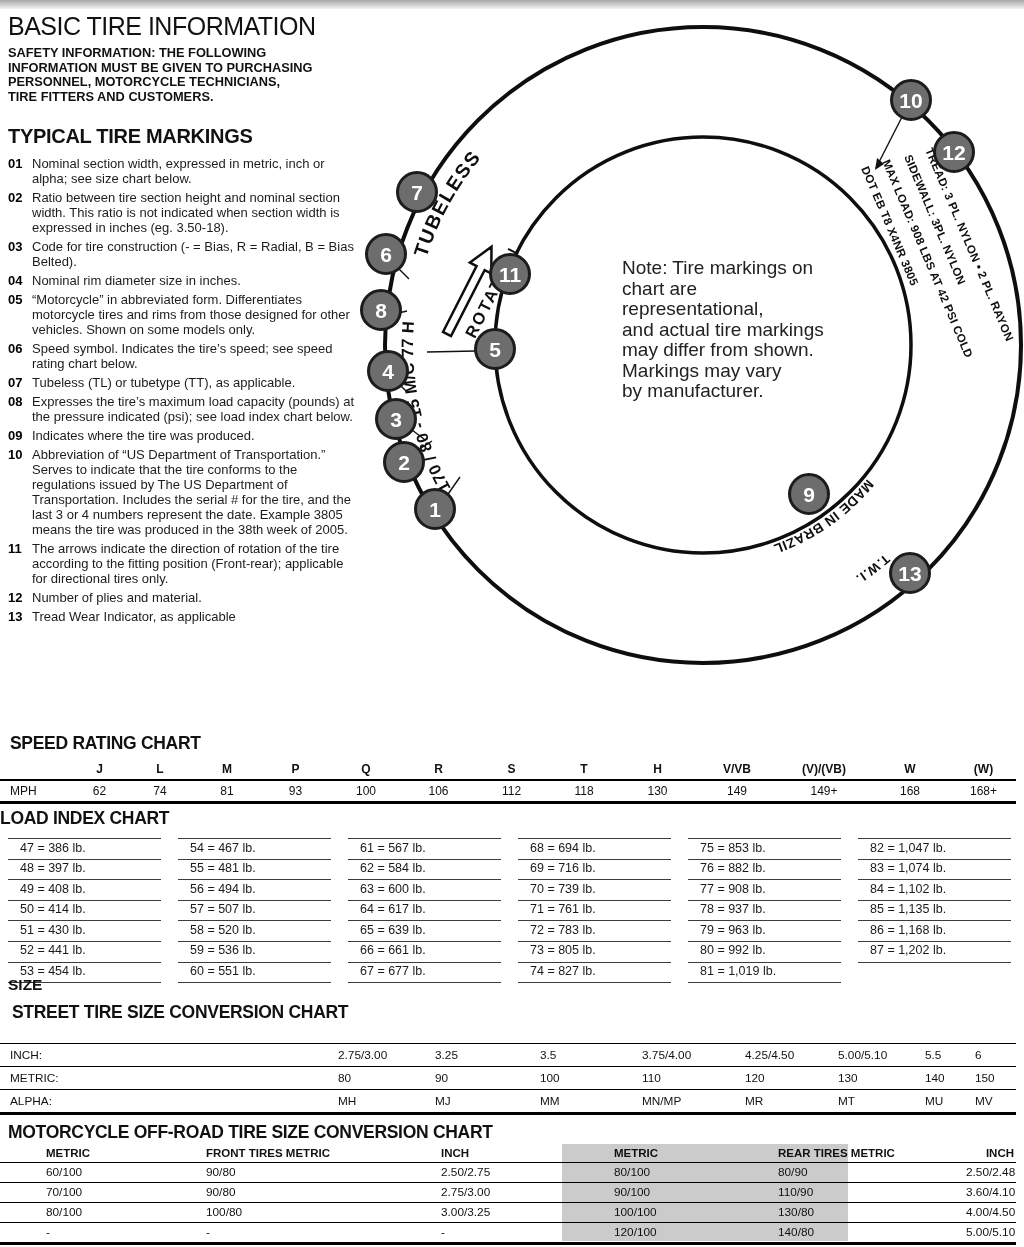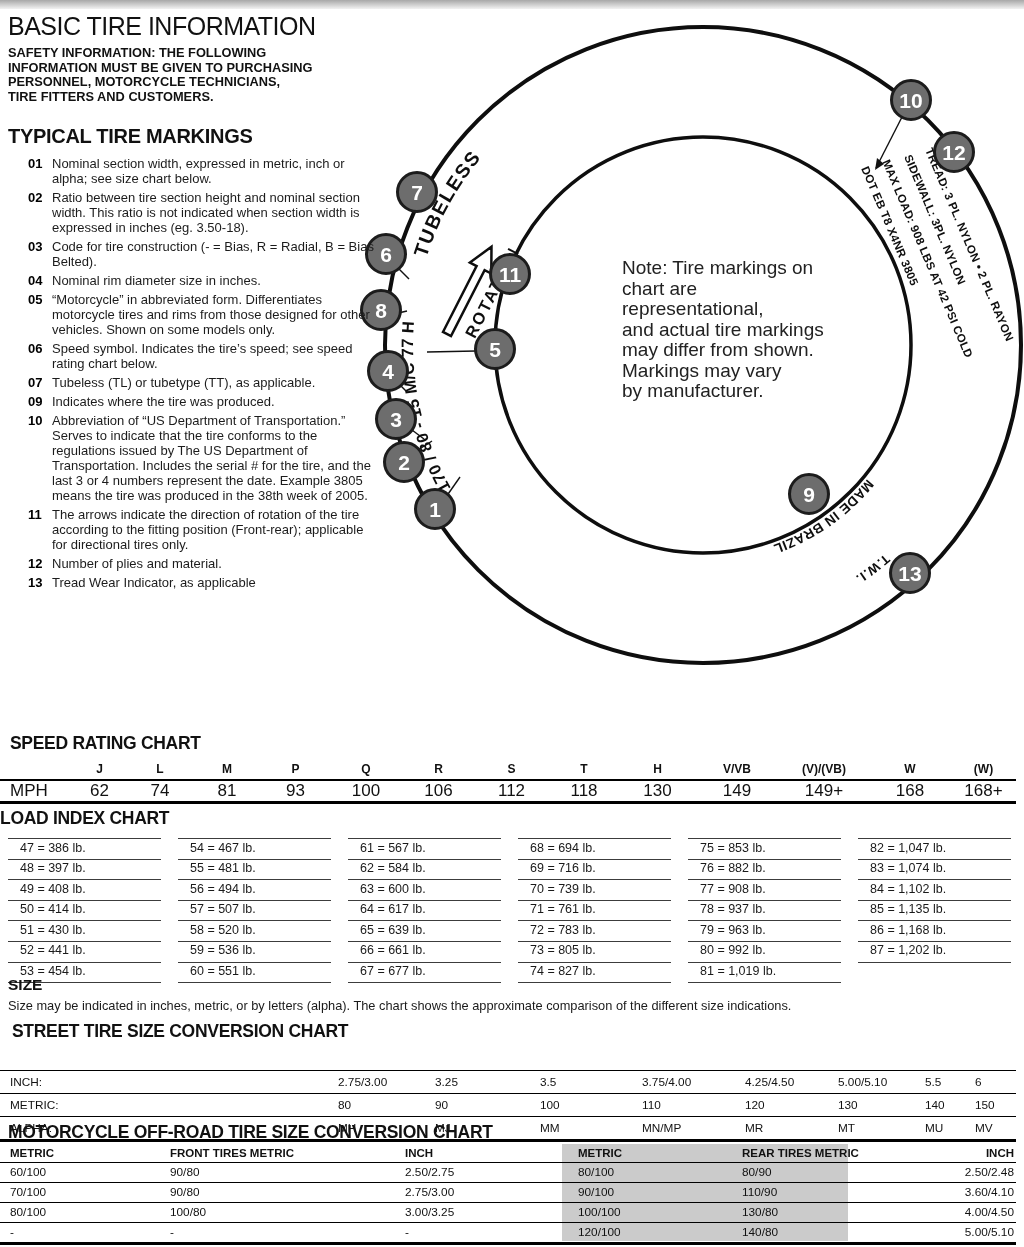--- a/index.html
+++ b/index.html
@@ -5,21 +5,21 @@
   html,body{margin:0;padding:0;width:1024px;height:1247px;background:#fff;overflow:hidden;
     font-family:"Liberation Sans", sans-serif;color:#111;}
   
   .topbar{position:absolute;left:0;top:0;width:1024px;height:9px;
     background:linear-gradient(#a8a8a8,#f2f2f2);}
   
   .left-col{position:absolute;left:8px;top:13px;width:356px;}
   .h1{font-size:25px;font-weight:normal;letter-spacing:-0.5px;line-height:1.05;}
   .safety{margin-top:7px;font-size:12.8px;font-weight:bold;line-height:14.6px;white-space:pre-line;}
   .h2{margin-top:20px;font-size:20px;font-weight:bold;letter-spacing:-0.3px;}
-  .m-list{margin-top:8px;width:346px;margin-left:20px;}
+  .m-list{margin-top:8px;width:346px;}
   .m-item{position:relative;padding-left:24px;font-size:13px;line-height:15px;margin-bottom:4px;color:#1c1c1c;}
   .m-num{position:absolute;left:0;top:0;font-weight:bold;color:#000;}
   
   svg.diagram{position:absolute;left:0;top:0;}
   .ring{fill:none;stroke:#0e0e0e;}
   .sidewall-marking{font-family:"Liberation Sans",sans-serif;font-size:16.5px;font-weight:bold;letter-spacing:0.3px;fill:#0e0e0e;}
   .tubeless{font-family:"Liberation Sans",sans-serif;font-size:19.5px;font-weight:bold;letter-spacing:1.5px;fill:#0e0e0e;}
   .rot-arrow{fill:#fff;stroke:#0e0e0e;stroke-width:2.5;}
   .rot-text{font-family:"Liberation Sans",sans-serif;font-size:16.5px;font-weight:bold;letter-spacing:2px;fill:#0e0e0e;}
   .right-mark{font-family:"Liberation Sans",sans-serif;font-size:11.5px;font-weight:bold;letter-spacing:0.3px;fill:#0e0e0e;}
@@ -32,47 +32,47 @@
   .note{position:absolute;left:622px;top:258px;width:210px;font-size:19px;line-height:20.5px;
     color:#222;white-space:pre-line;}
   
   .h3{font-size:17.5px;font-weight:bold;letter-spacing:-0.3px;}
   
   .speed-sec{position:absolute;left:0;top:733px;width:948px;}
   .speed-sec .h3{margin-left:10px;}
   .speed-table{margin-top:5px;width:1016px;border-bottom:3px solid #000;}
   .speed-row{display:grid;grid-template-columns:72px 55px 66px 68px 69px 72px 73px 73px 72px 75px 84px 90px 82px 65px;}
   .speed-row.hdr{border-bottom:2px solid #000;}
-  .speed-cell{font-size:17px;text-align:center;line-height:20px;height:20px;}
+  .speed-cell{font-size:12px;text-align:center;line-height:20px;height:20px;}
   .speed-row.hdr .speed-cell{font-weight:bold;font-size:12px;}
   .speed-cell.lbl{text-align:left;padding-left:10px;font-weight:normal;}
   
   .load-sec{position:absolute;left:0;top:808px;width:1024px;}
   .load-sec .h3{}
   .load-grid{margin:9px 0 16px 8px;display:grid;grid-template-columns:repeat(6,153px);column-gap:17px;align-items:start;}
   .load-cell{border-top:1.5px solid #3c3c3c;font-size:12.5px;height:18.1px;padding:1.5px 0 0 12px;color:#1a1a1a;}
   .load-cell.last{border-bottom:1.5px solid #3c3c3c;}
   
   .size-sec{position:absolute;left:0;top:976px;width:1024px;}
   .size-h{margin-left:8px;font-size:15.5px;font-weight:bold;}
   .size-p{margin:4px 0 0 8px;font-size:12.8px;color:#1a1a1a;}
   .street-h{margin:8px 0 16px 12px;}
-  .street-table{margin-top:28px;width:1016px;border-top:1.5px solid #000;border-bottom:3px solid #000;}
+  .street-table{margin-top:20px;width:1016px;border-top:1.5px solid #000;border-bottom:3px solid #000;}
   .street-row{display:grid;grid-template-columns:338px 97px 105px 102px 103px 93px 87px 50px 41px;border-bottom:1.5px solid #000;}
   .street-row:last-child{border-bottom:none;}
   .street-cell{font-size:11.8px;line-height:22px;height:22px;text-align:left;}
   .street-cell.lbl{padding-left:10px;}
   
   .offroad-sec{position:absolute;left:0;top:1122px;width:848px;height:122px;}
   .offroad-sec .h3{margin-left:8px;line-height:20px;margin-bottom:2px;}
   .gray-panel{position:absolute;left:562px;right:0;top:22px;height:97px;background:#cbcbcb;}
   .offroad-table{position:relative;z-index:1;width:1016px;border-bottom:3px solid #000;}
   .offroad-row{display:grid;grid-template-columns:160px 235px 167px 170px 198px 86px;border-bottom:1.5px solid #000;}
   .offroad-row:last-child{border-bottom:none;}
-  .offroad-cell{font-size:11.8px;line-height:19px;height:19px;padding-left:10px;}
+  .offroad-cell{font-size:11.8px;line-height:19px;height:19px;padding-left:10px;margin-left:36px;}
   .offroad-row.hdr .offroad-cell{font-weight:bold;font-size:11.5px;line-height:18px;height:18px;}
   .offroad-cell.c4{padding-left:16px;}
   .offroad-cell.c5{padding-left:10px;}
   .offroad-cell.c6{text-align:right;padding-right:2px;padding-left:0;}
 </style>
 </head>
 <body>
 
 <div class="topbar"></div>
 
@@ -178,20 +178,21 @@
 TIRE FITTERS AND CUSTOMERS.</div>
   <div class="h2">TYPICAL TIRE MARKINGS</div>
   <div class="m-list">
       <div class="m-item"><span class="m-num">01</span><span class="m-txt">Nominal section width, expressed in metric, inch or alpha; see size chart below.</span></div>
       <div class="m-item"><span class="m-num">02</span><span class="m-txt">Ratio between tire section height and nominal section width. This ratio is not indicated when section width is expressed in inches (eg. 3.50-18).</span></div>
       <div class="m-item"><span class="m-num">03</span><span class="m-txt">Code for tire construction (- = Bias, R = Radial, B = Bias Belted).</span></div>
       <div class="m-item"><span class="m-num">04</span><span class="m-txt">Nominal rim diameter size in inches.</span></div>
       <div class="m-item"><span class="m-num">05</span><span class="m-txt">“Motorcycle” in abbreviated form. Differentiates motorcycle tires and rims from those designed for other vehicles. Shown on some models only.</span></div>
       <div class="m-item"><span class="m-num">06</span><span class="m-txt">Speed symbol. Indicates the tire’s speed; see speed rating chart below.</span></div>
       <div class="m-item"><span class="m-num">07</span><span class="m-txt">Tubeless (TL) or tubetype (TT), as applicable.</span></div>
+      <div class="m-item"><span class="m-num">08</span><span class="m-txt">Expresses the tire’s maximum load capacity (pounds) at the pressure indicated (psi); see load index chart below.</span></div>
       <div class="m-item"><span class="m-num">09</span><span class="m-txt">Indicates where the tire was produced.</span></div>
       <div class="m-item"><span class="m-num">10</span><span class="m-txt">Abbreviation of “US Department of Transportation.” Serves to indicate that the tire conforms to the regulations issued by The US Department of Transportation. Includes the serial # for the tire, and the last 3 or 4 numbers represent the date. Example 3805 means the tire was produced in the 38th week of 2005.</span></div>
       <div class="m-item"><span class="m-num">11</span><span class="m-txt">The arrows indicate the direction of rotation of the tire according to the fitting position (Front-rear); applicable for directional tires only.</span></div>
       <div class="m-item"><span class="m-num">12</span><span class="m-txt">Number of plies and material.</span></div>
       <div class="m-item"><span class="m-num">13</span><span class="m-txt">Tread Wear Indicator, as applicable</span></div>
     </div>
 </div>
 
 <div class="speed-sec">
   <div class="h3">SPEED RATING CHART</div>
@@ -285,21 +286,20 @@
         <div class="load-cell">84 = 1,102 lb.</div>
         <div class="load-cell">85 = 1,135 lb.</div>
         <div class="load-cell">86 = 1,168 lb.</div>
         <div class="load-cell last">87 = 1,202 lb.</div>
       </div>
     </div>
 </div>
 
 <div class="size-sec">
   <div class="size-h">SIZE</div>
-  <div class="size-p">Size may be indicated in inches, metric, or by letters (alpha). The chart shows the approximate comparison of the different size indications.</div>
   <div class="h3 street-h">STREET TIRE SIZE CONVERSION CHART</div>
   <div class="street-table">
       <div class="street-row">
         <div class="street-cell lbl">INCH:</div>
         <div class="street-cell">2.75/3.00</div>
         <div class="street-cell">3.25</div>
         <div class="street-cell">3.5</div>
         <div class="street-cell">3.75/4.00</div>
         <div class="street-cell">4.25/4.50</div>
         <div class="street-cell">5.00/5.10</div>

